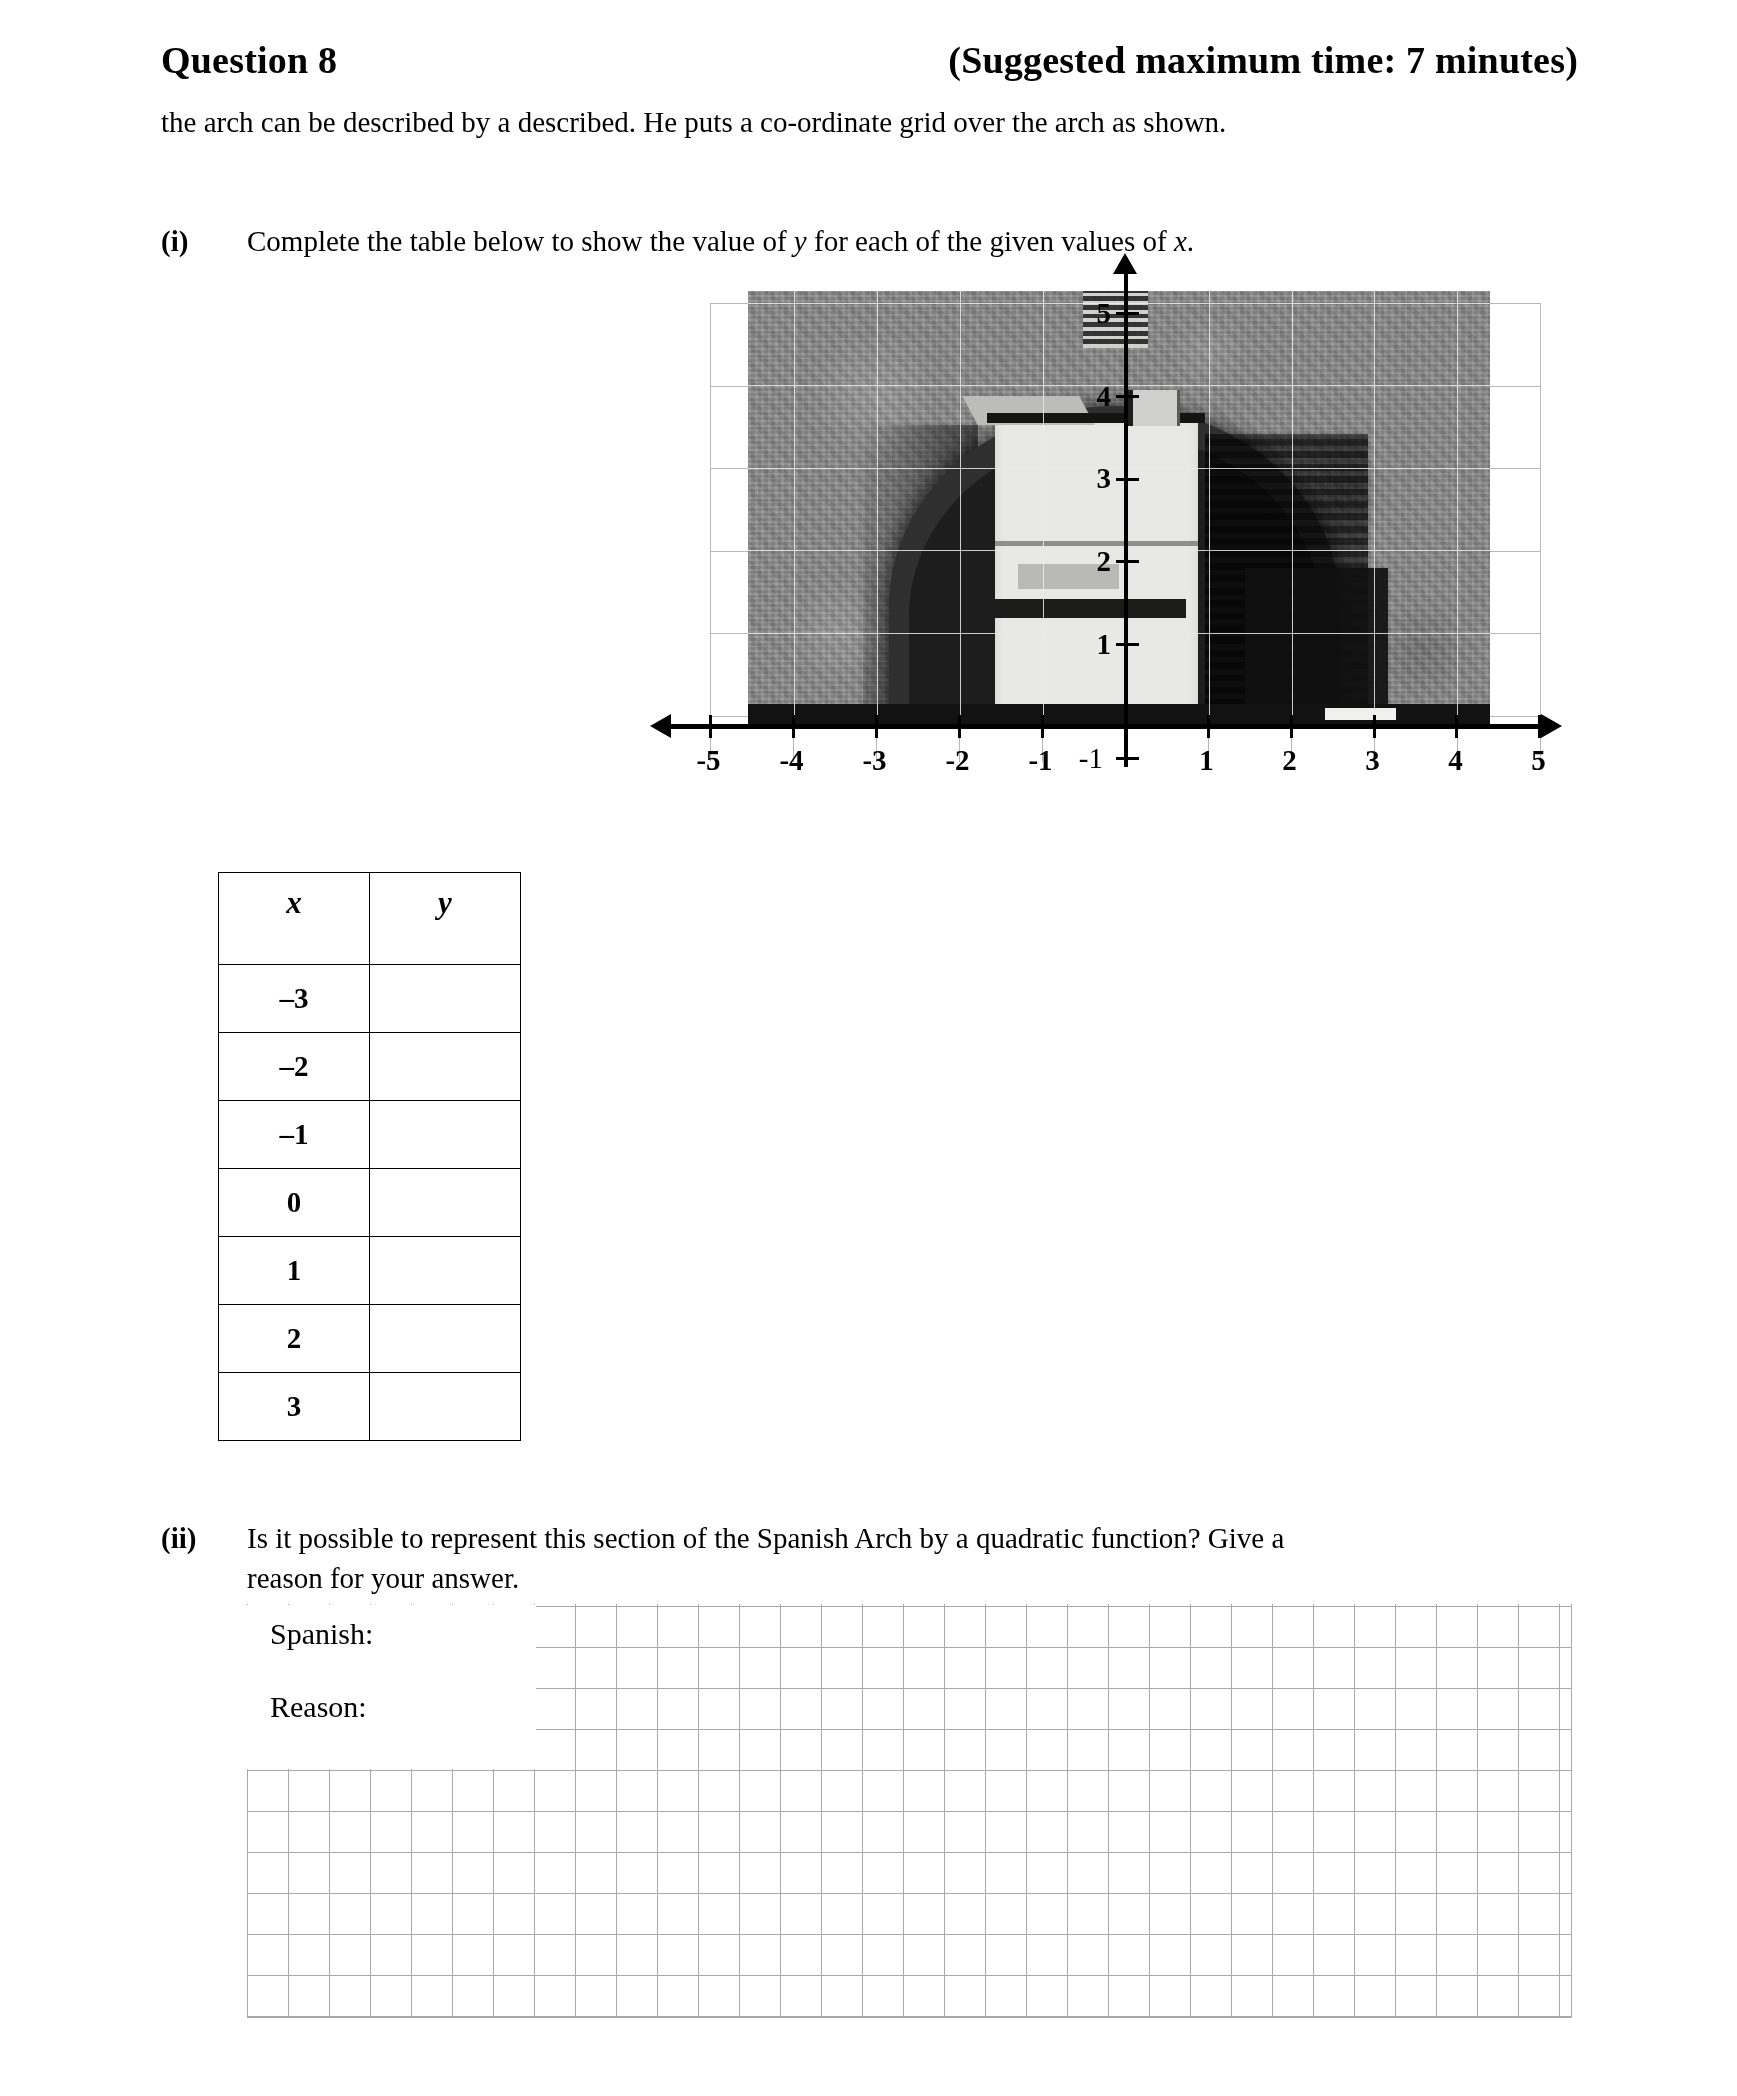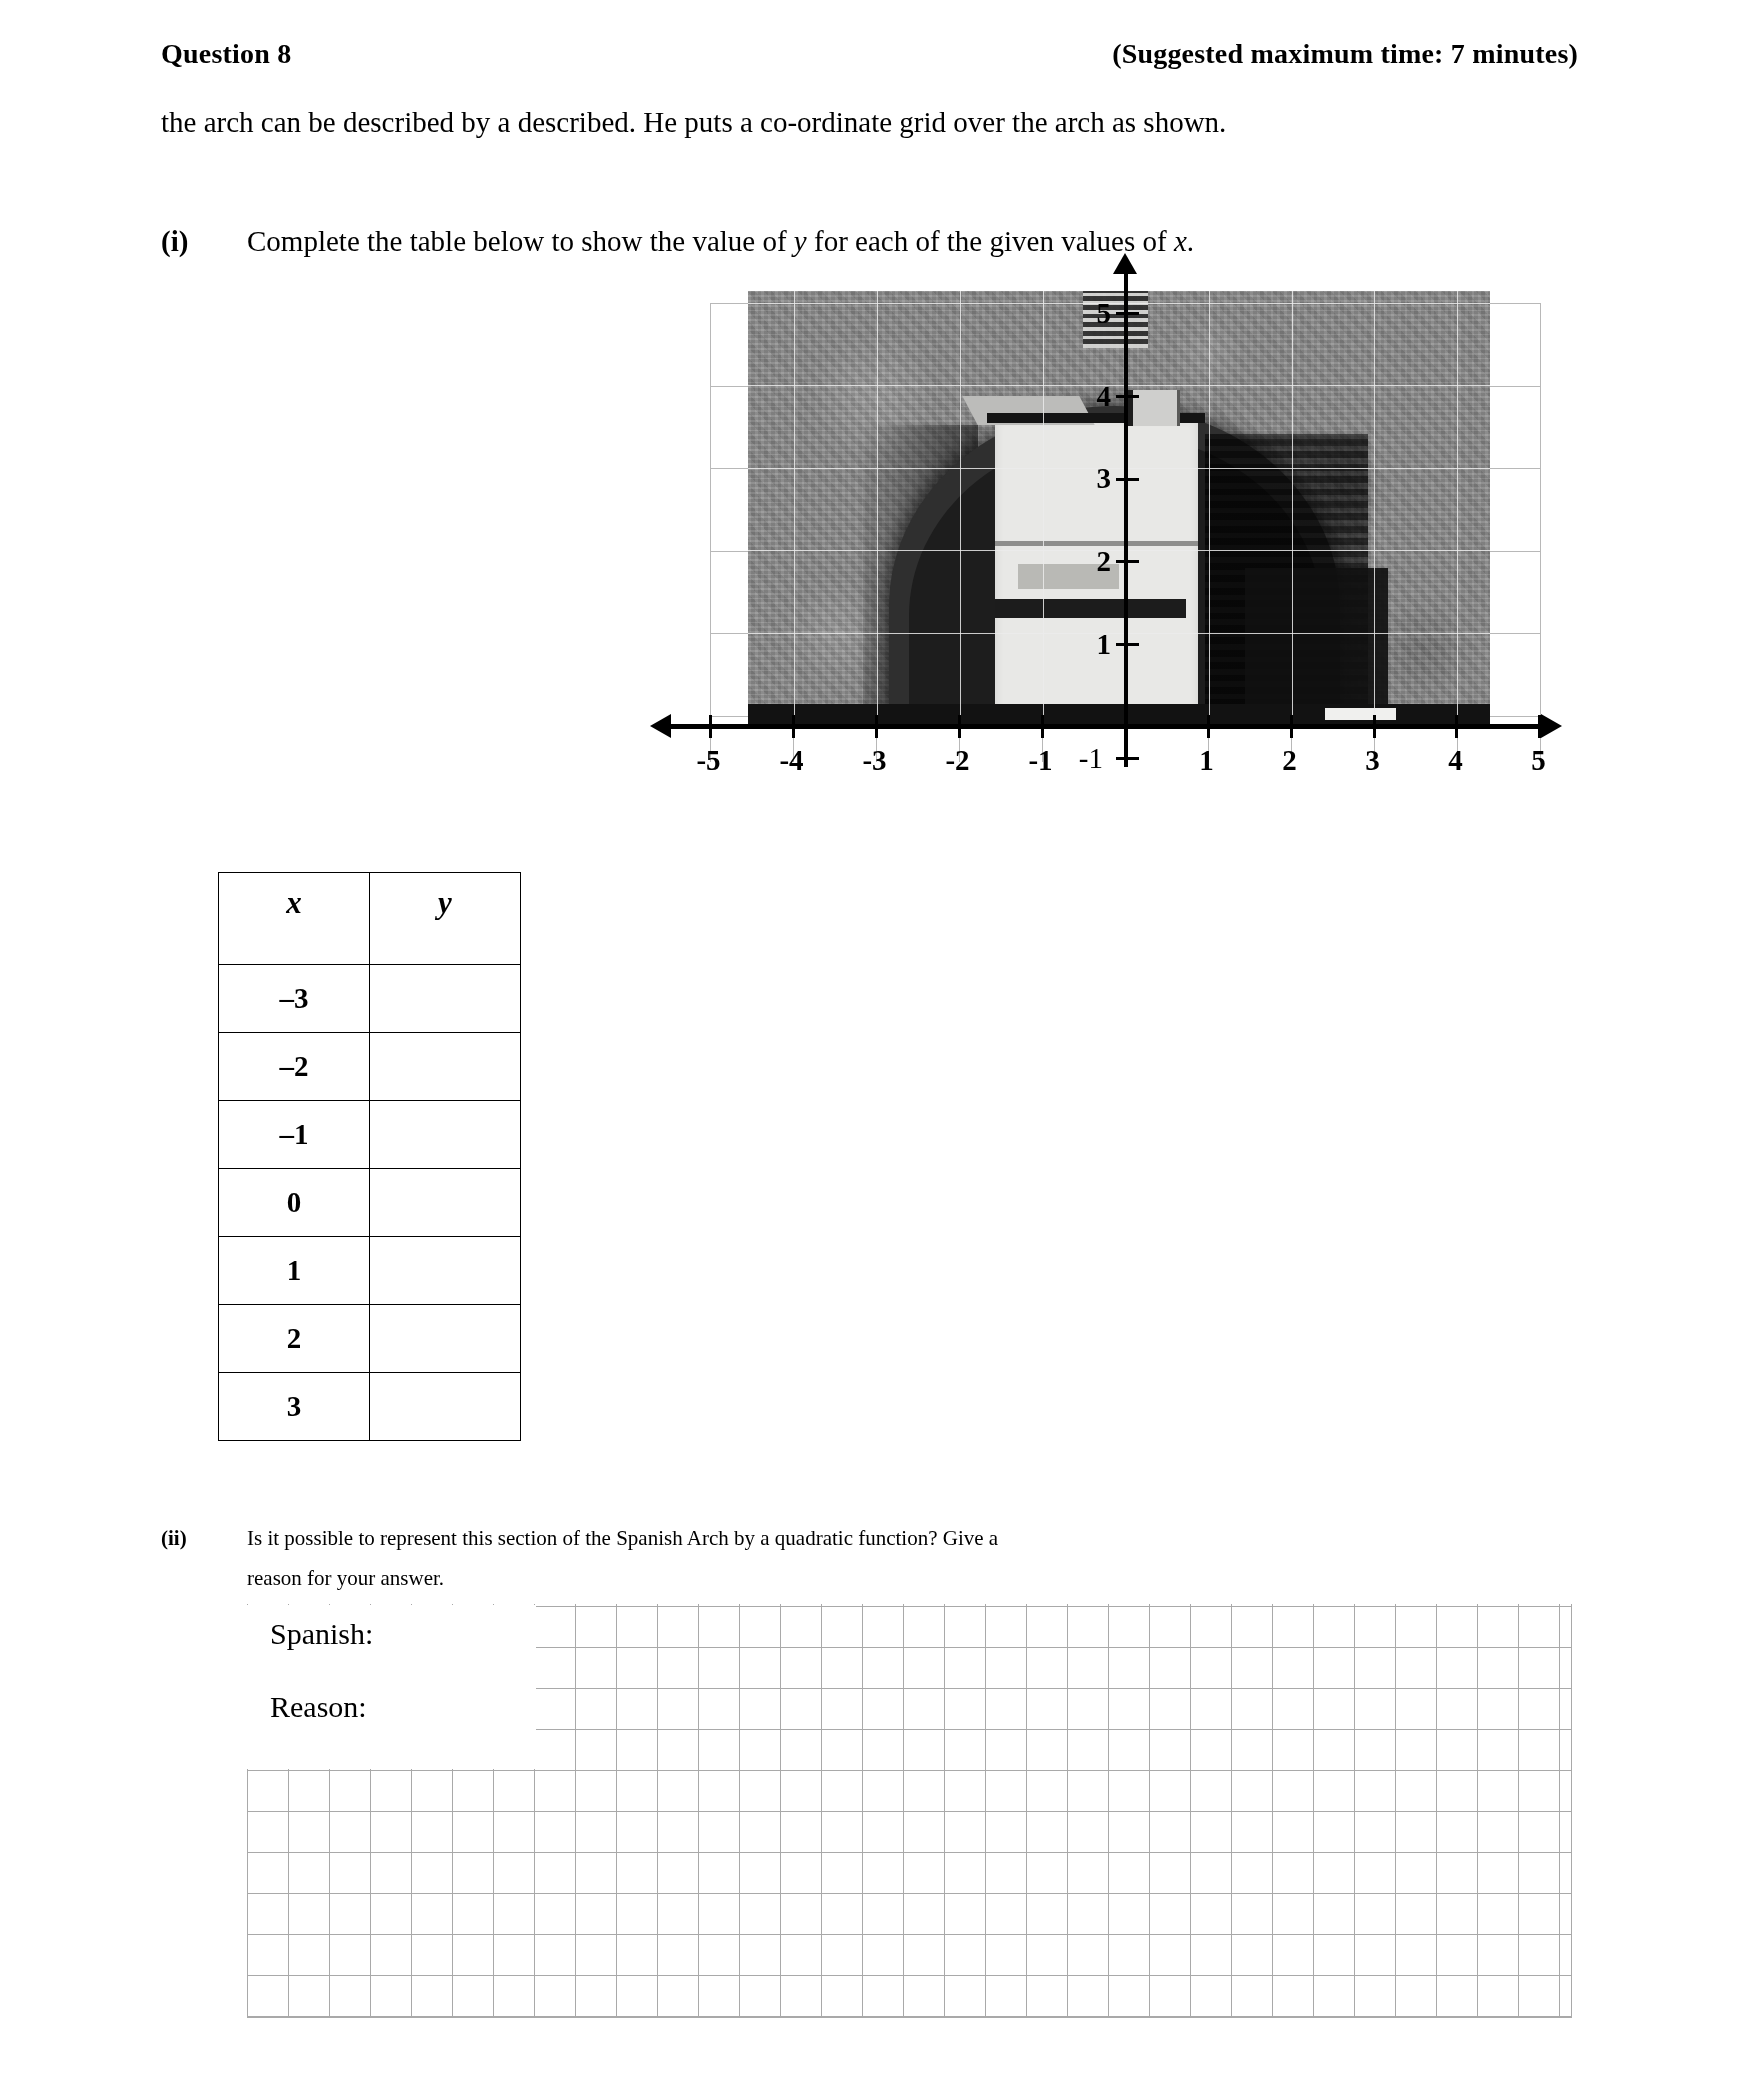--- a/index.html
+++ b/index.html
@@ -19,21 +19,21 @@
   
   .header {
     position: absolute;
     left: 161px;
     top: 38px;
     width: 1417px;
     display: flex;
     justify-content: space-between;
     align-items: flex-start;
     font-weight: bold;
-    font-size: 28px;
+    font-size: 38px;
   }
   .q-title { letter-spacing: 0.2px; }
   .q-time  { letter-spacing: 0.2px; }
 
   
   .intro {
     position: absolute;
     left: 161px;
     top: 103px;
     width: 1424px;
@@ -329,21 +329,21 @@
     vertical-align: top;
     padding-top: 11.5px;
   }
 
   
   .part-ii {
     position: absolute;
     left: 161px;
     top: 1518px;
     width: 1357px;
-    font-size: 21px;
+    font-size: 29px;
     line-height: 40px;
     display: flex;
   }
 
   
   .answer-grid {
     position: absolute;
     left: 247px;
     top: 1604px;
     width: 1324px;

